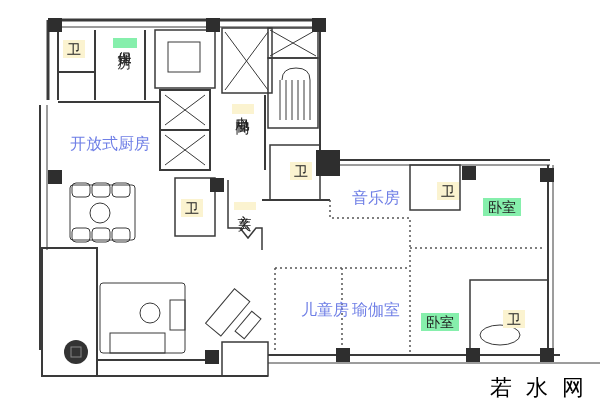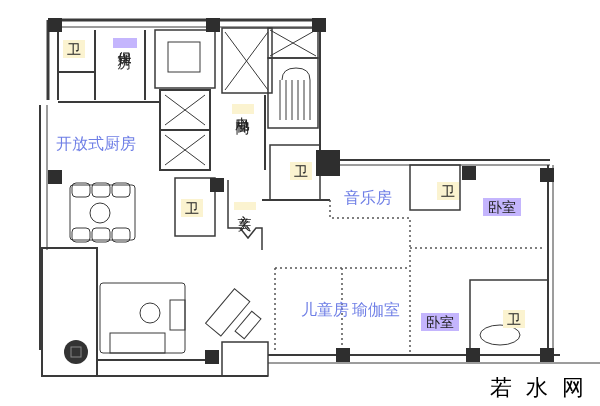--- a/index.html
+++ b/index.html
@@ -1,21 +1,21 @@
 <!DOCTYPE html>
 <html><head>
 <meta charset="utf-8">
 <style>
   html, body { margin: 0; padding: 0; background: #ffffff; }
   body { width: 600px; height: 406px; position: relative; overflow: hidden; font-family: "DejaVu Sans", sans-serif; }
   .plan { position: absolute; left: 0; top: 0; width: 600px; height: 406px; }
   .label { position: absolute; white-space: nowrap; line-height: 1; }
   .lbl-blue { color: #6f7fe6; font-size: 16px; }
   .lbl-dark { color: #222; font-size: 14px; }
-  .hl-yellow { background: #c4b5fd; padding: 2px 5px; }
+  .hl-yellow { background: #86efac; padding: 2px 5px; }
   .hl-cream { background: #fbf3d0; padding: 2px 4px; }
   .vert { writing-mode: vertical-rl; letter-spacing: 2px; }
   .watermark { position: absolute; color: #000000; font-size: 22px; letter-spacing: 14px; }
 </style>
 </head>
 <body>
 
 <div class="plan">
   <svg width="600" height="406" viewBox="0 0 600 406">
     <g fill="none" stroke="#3a3a3a" stroke-width="2">
@@ -138,26 +138,26 @@
       <rect x="540" y="348" width="14" height="14"></rect>
     </g>
 
     <circle cx="76" cy="352" r="12" fill="#333"></circle>
     <rect x="71" y="347" width="10" height="10" fill="none" stroke="#888" stroke-width="1"></rect>
   </svg>
 
   
   <span class="label lbl-dark hl-cream" style="left:63px;top:40px;">卫</span>
   <span class="label lbl-dark hl-yellow vert" style="left:113px;top:38px;">保姆房</span>
-  <span class="label lbl-blue" style="left:56px;top:136px;">开放式厨房</span>
+  <span class="label lbl-blue" style="left:70px;top:136px;">开放式厨房</span>
   <span class="label lbl-dark hl-cream vert" style="left:232px;top:104px;">电梯间</span>
   <span class="label lbl-dark hl-cream" style="left:290px;top:162px;">卫</span>
   <span class="label lbl-dark hl-cream" style="left:181px;top:199px;">卫</span>
   <span class="label lbl-dark hl-cream vert" style="left:234px;top:202px;">玄关</span>
-  <span class="label lbl-blue" style="left:344px;top:190px;">音乐房</span>
+  <span class="label lbl-blue" style="left:352px;top:190px;">音乐房</span>
   <span class="label lbl-dark hl-cream" style="left:437px;top:182px;">卫</span>
   <span class="label lbl-dark hl-yellow" style="left:483px;top:198px;">卧室</span>
   <span class="label lbl-blue" style="left:285px;top:302px;margin-left:16px;">儿童房</span>
   <span class="label lbl-blue" style="left:352px;top:302px;">瑜伽室</span>
   <span class="label lbl-dark hl-yellow" style="left:421px;top:313px;">卧室</span>
   <span class="label lbl-dark hl-cream" style="left:503px;top:310px;">卫</span>
 
   <span class="watermark" style="left:490px;top:373px;">若水网</span>
 </div>
 

